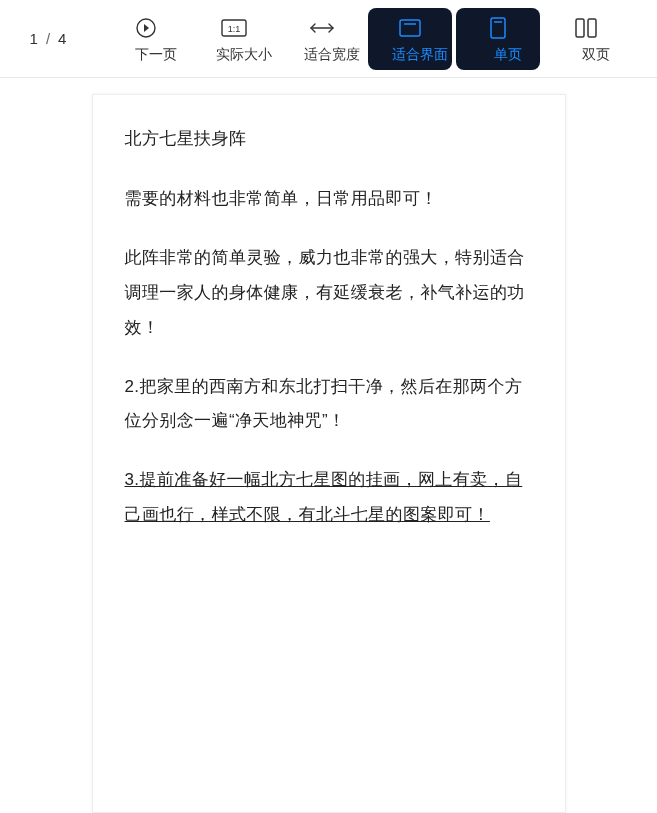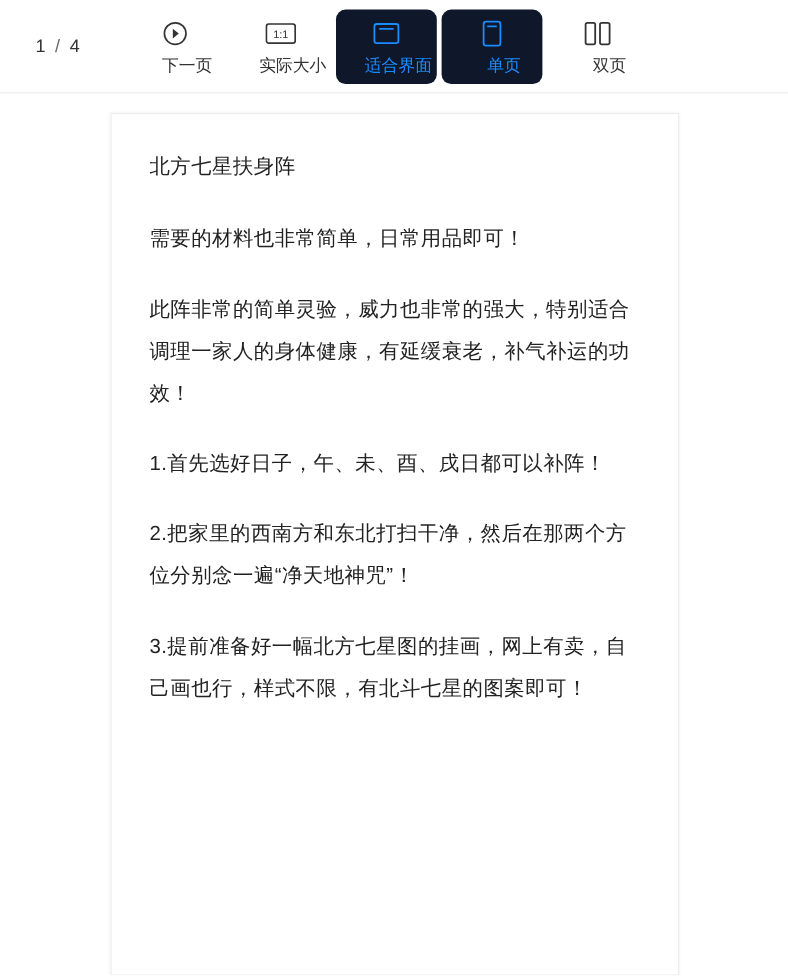--- a/index.html
+++ b/index.html
@@ -96,21 +96,21 @@
   }
   .page .title {
     margin: 0 0 30px 0;
     font-size: 17px;
     font-weight: normal;
     line-height: 1.6;
   }
   .page p {
     margin: 0 0 24px 0;
   }
-  .page p:last-child { margin-bottom: 0; }
+  .page p:last-child { margin-bottom: 0; text-decoration: underline; }
 </style>
 </head>
 <body>
 
 <div class="toolbar">
 
   <div class="page-indicator">
     <span>1</span>
     <span class="sep">/</span>
     <span>4</span>
@@ -131,20 +131,30 @@
     <div class="tool-btn">
       <span class="tool-icon">
         <svg width="26" height="20" viewBox="0 0 26 20" fill="none" stroke="currentColor" stroke-width="1.4">
           <rect x="1" y="2" width="24" height="16" rx="2"></rect>
           <text x="13" y="14" font-size="9" fill="currentColor" stroke="none" text-anchor="middle" font-family="Liberation Sans, sans-serif">1:1</text>
         </svg>
       </span>
       <span class="tool-label">实际大小</span>
     </div>
 
+    <div class="tool-btn">
+      <span class="tool-icon">
+        <svg width="26" height="20" viewBox="0 0 26 20" fill="none" stroke="currentColor" stroke-width="1.4">
+          <path d="M2 10h22" stroke-linecap="round"></path>
+          <path d="M6 6l-4 4 4 4" stroke-linecap="round" stroke-linejoin="round"></path>
+          <path d="M20 6l4 4-4 4" stroke-linecap="round" stroke-linejoin="round"></path>
+        </svg>
+      </span>
+      <span class="tool-label">适合宽度</span>
+    </div>
 
     <div class="tool-btn active">
       <span class="tool-icon">
         <svg width="24" height="22" viewBox="0 0 24 22" fill="none" stroke="currentColor" stroke-width="1.5">
           <rect x="2" y="3" width="20" height="16" rx="2"></rect>
           <path d="M6 7h12"></path>
         </svg>
       </span>
       <span class="tool-label">适合界面</span>
     </div>
@@ -170,17 +180,16 @@
     </div>
 
   </div>
 </div>
 
 <div class="doc-area">
   <div class="page">
     <h1 class="title">北方七星扶身阵</h1>
     <p>需要的材料也非常简单，日常用品即可！</p>
     <p>此阵非常的简单灵验，威力也非常的强大，特别适合调理一家人的身体健康，有延缓衰老，补气补运的功效！</p>
-    <p>1.首先选好日子，午、未、酉、戌日都可以补阵！</p>
     <p>2.把家里的西南方和东北打扫干净，然后在那两个方位分别念一遍“净天地神咒”！</p>
     <p>3.提前准备好一幅北方七星图的挂画，网上有卖，自己画也行，样式不限，有北斗七星的图案即可！</p>
   </div>
 </div>
 
 </body></html>

